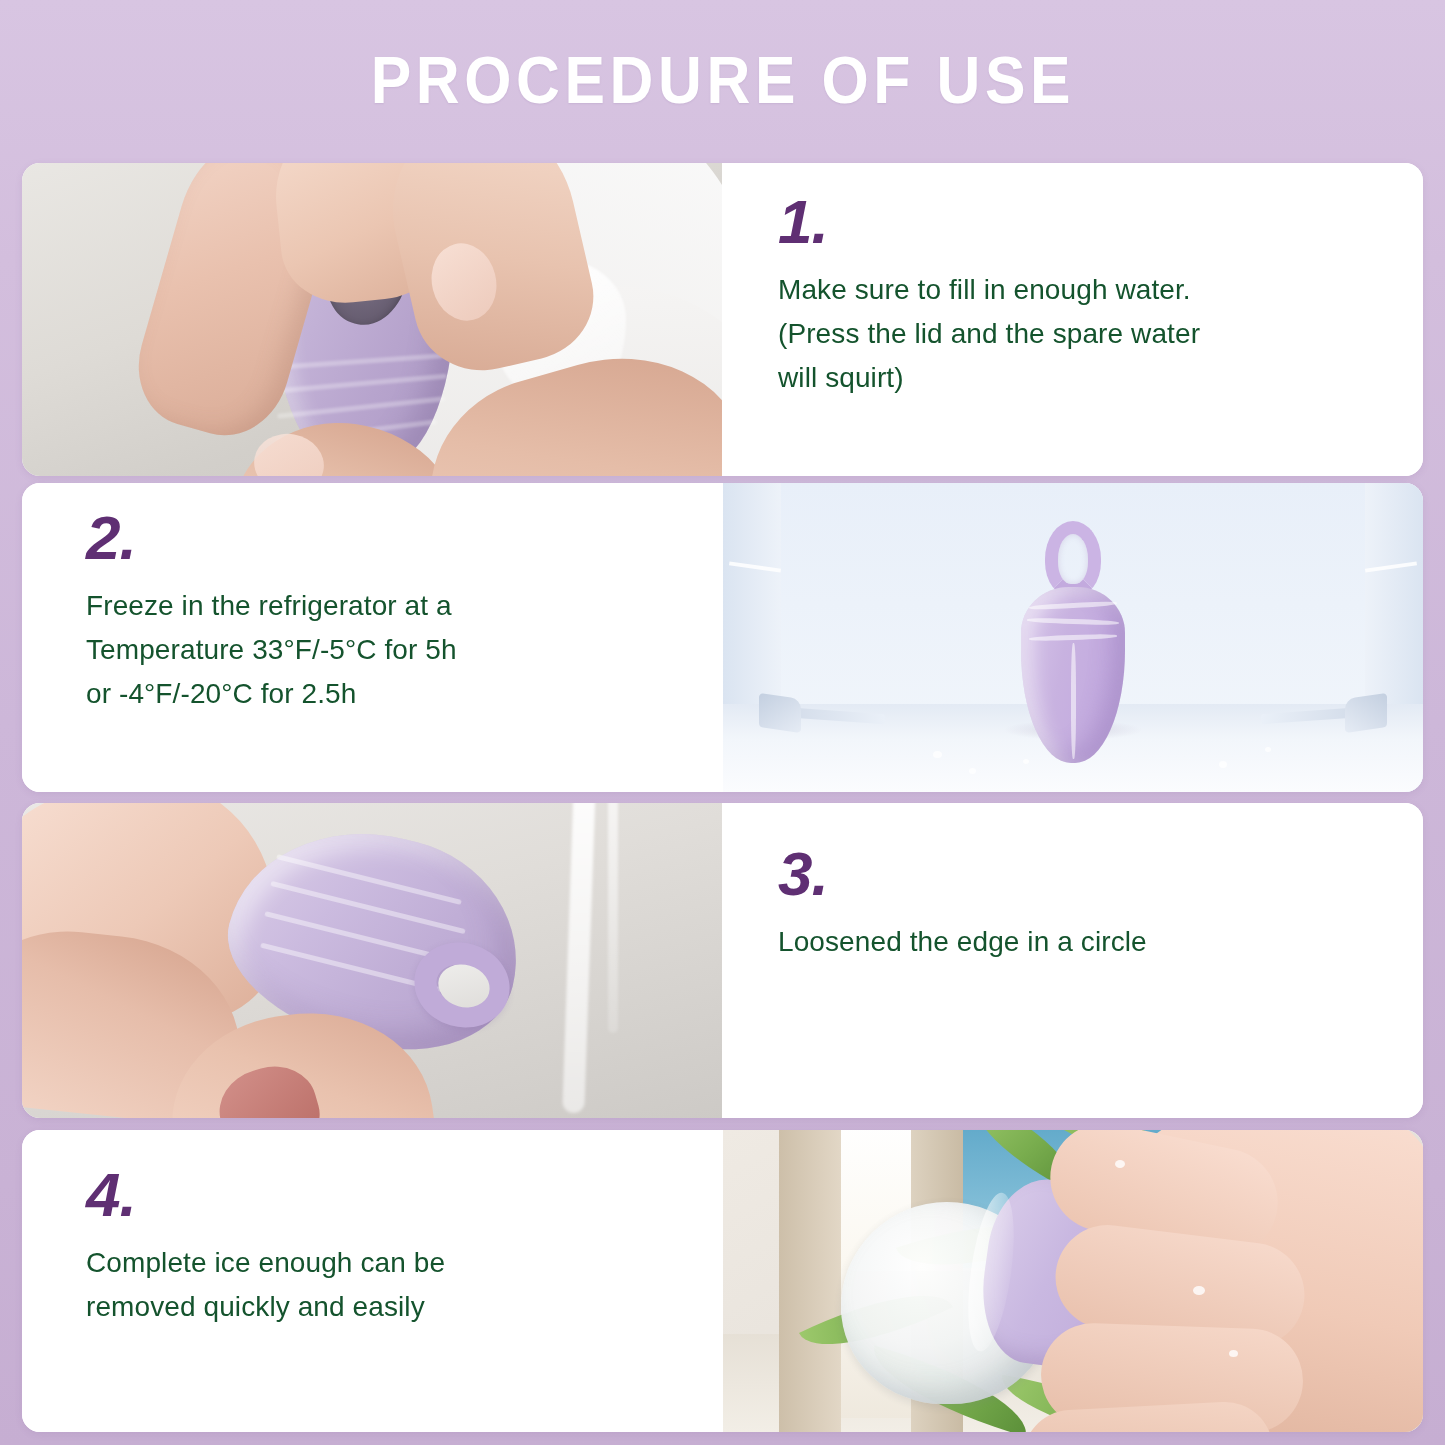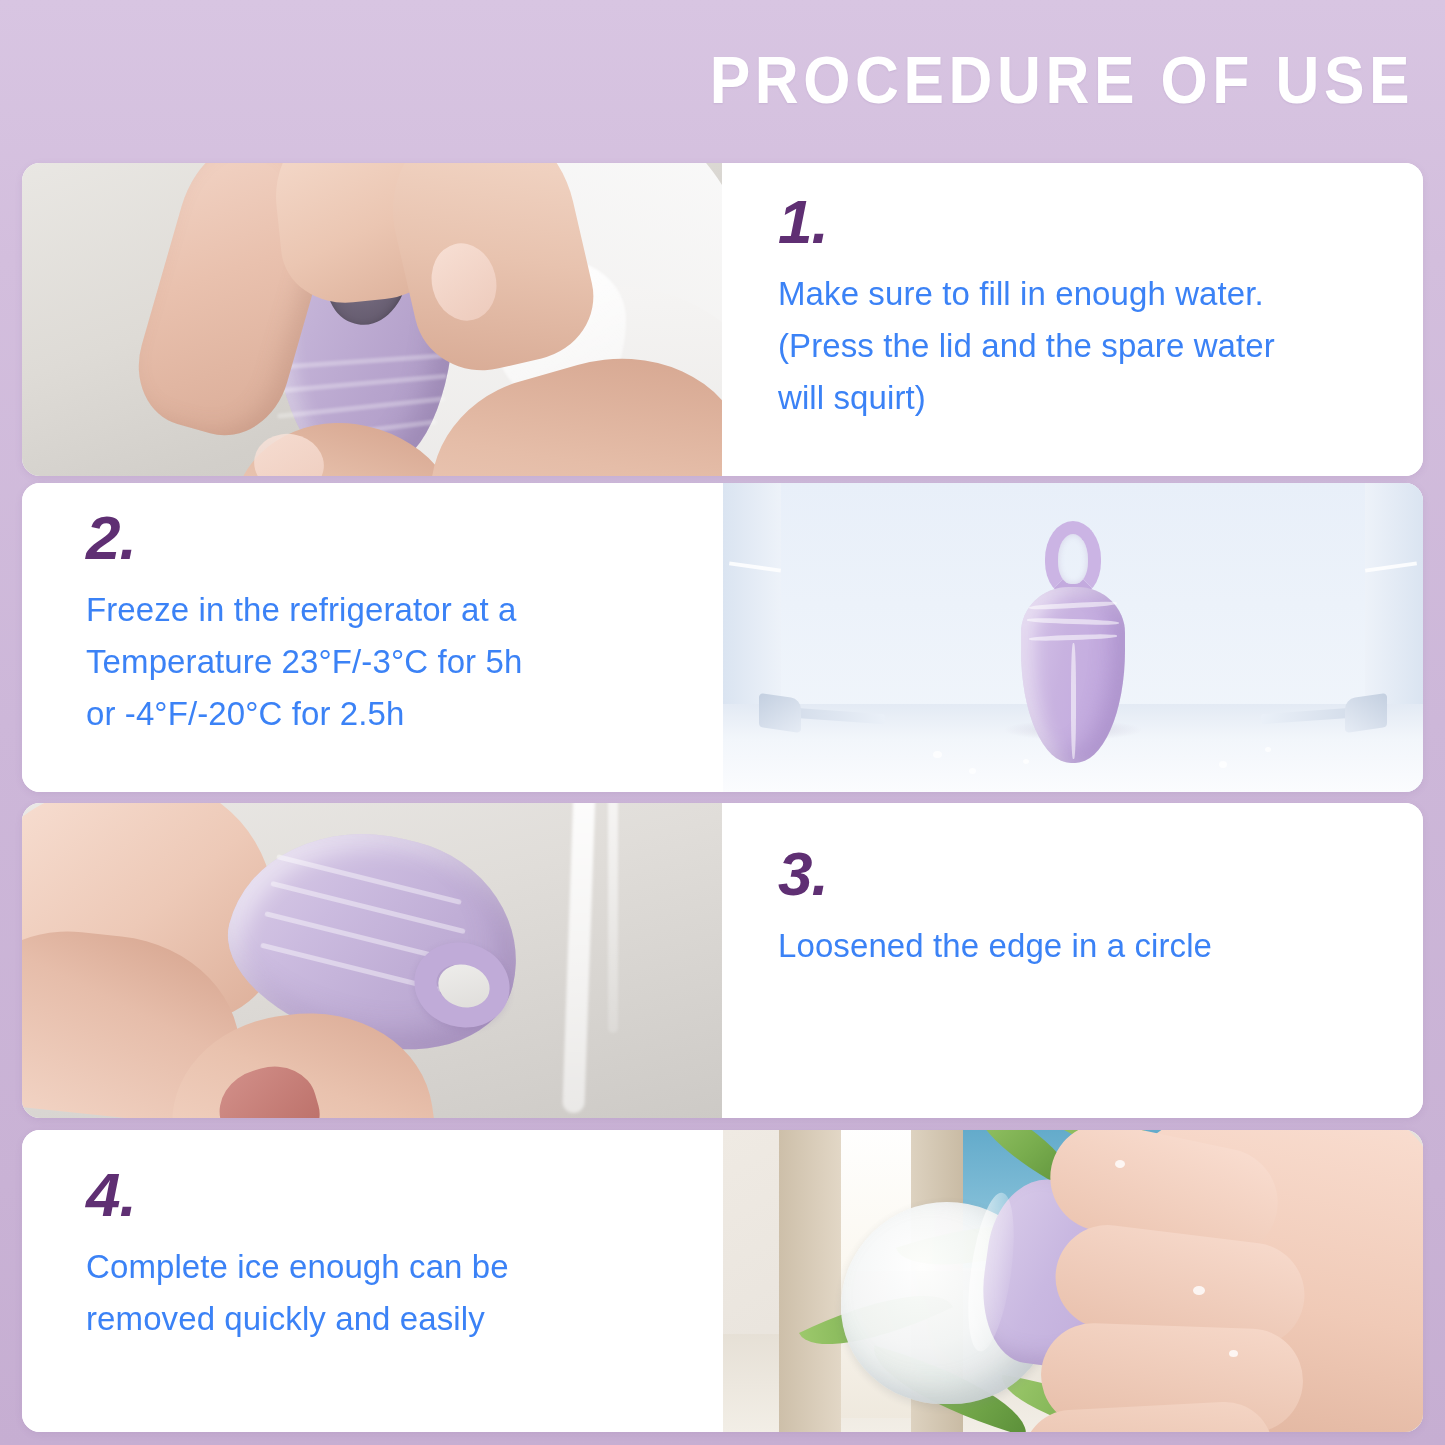--- a/index.html
+++ b/index.html
@@ -16,21 +16,21 @@
     position: relative;
   }
 
   
   .title-bar {
     position: absolute;
     top: 0; left: 0; right: 0;
     height: 160px;
     display: flex;
     align-items: center;
-    justify-content: flex-end;
+    justify-content: center;
   }
   .title {
     color: #ffffff;
     font-size: 66px;
     font-weight: 700;
     letter-spacing: 5px;
     line-height: 1;
     transform: scaleX(0.92);
     white-space: nowrap;
     text-shadow: 0 1px 2px rgba(140,110,160,0.18);
@@ -71,23 +71,23 @@
   .step-num {
     font-size: 62px;
     font-weight: 700;
     font-style: italic;
     color: #5f2f73;
     line-height: 0.95;
     letter-spacing: -1px;
     margin-bottom: 16px;
   }
   .step-body {
-    font-size: 33px;
+    font-size: 28px;
     line-height: 1.58;
-    color: #3b82f6;
+    color: #14532d;
     font-weight: 400;
     letter-spacing: 0.1px;
   }
   .step-body span { display: block; white-space: nowrap; }
 
   
 
   
   .ph { position:absolute; }
 
@@ -296,21 +296,21 @@
       </div>
     </div>
   </div>
 
   <div class="row row-2">
 
     <div class="textpane left">
       <div class="step-num">2.</div>
       <div class="step-body">
         <span>Freeze in the refrigerator at a</span>
-        <span>Temperature 23°F/-3°C for 5h</span>
+        <span>Temperature 33°F/-5°C for 5h</span>
         <span>or -4°F/-20°C for 2.5h</span>
       </div>
     </div>
 
     <div class="photo p2">
       <div class="ph backwall"></div>
       <div class="ph sideL"></div>
       <div class="ph sideR"></div>
       <div class="ph scrL"></div>
       <div class="ph scrR"></div>

